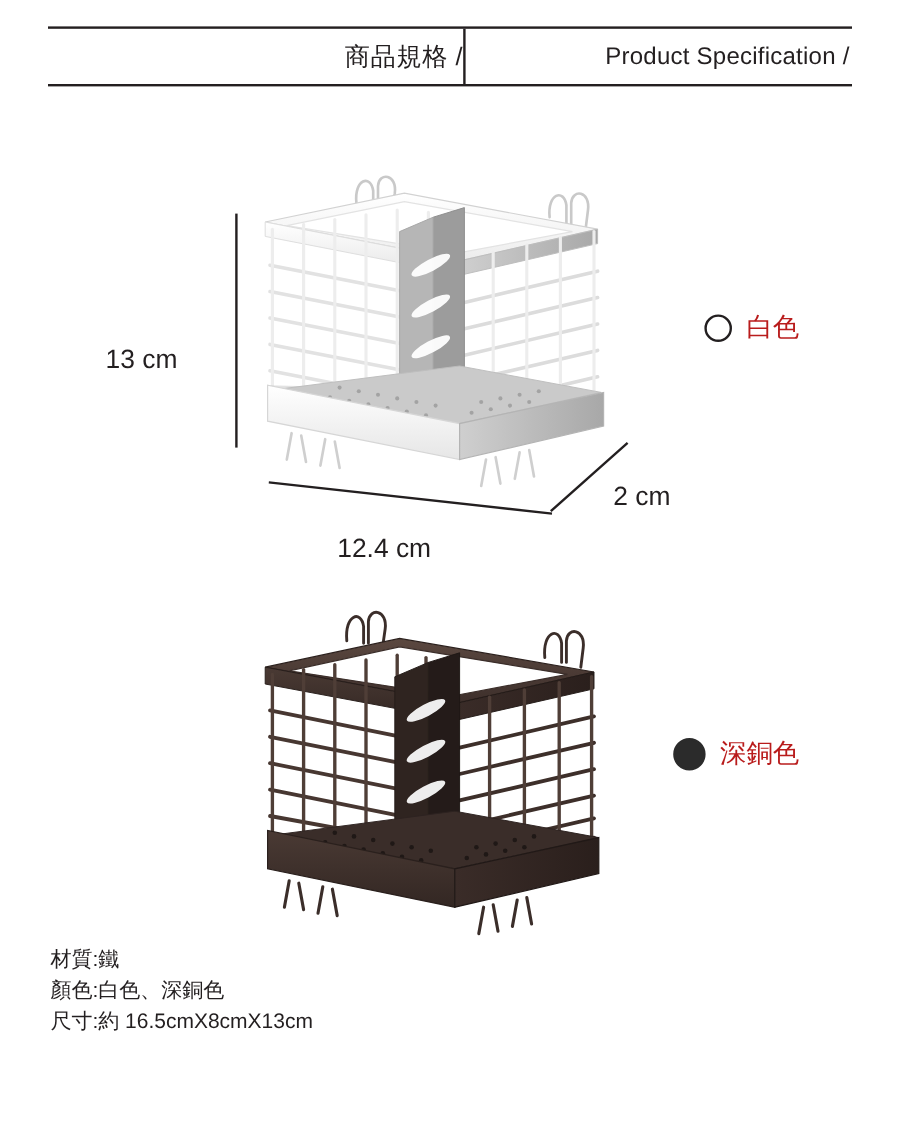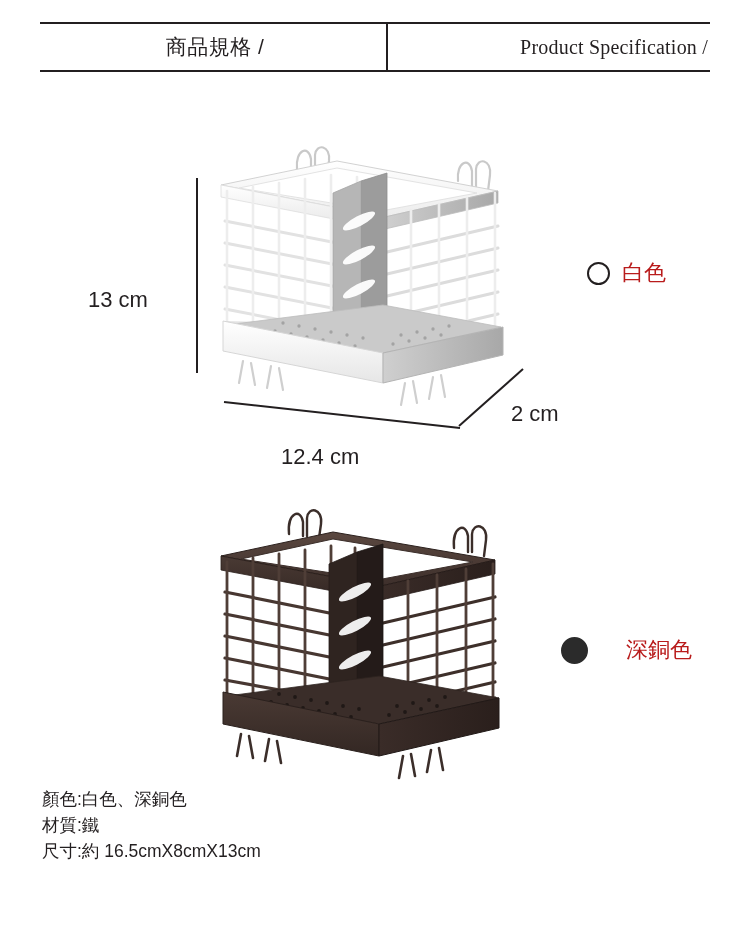--- a/index.html
+++ b/index.html
@@ -30,28 +30,27 @@
   }
   .spec-header .cell {
     display: flex;
     align-items: center;
     height: 100%;
     box-sizing: border-box;
   }
   .spec-header .cell-left {
     width: 346px;
     padding-left: 4px;
-    justify-content: center;
+    justify-content: flex-end;
   }
   .spec-header .cell-right {
     flex: 1;
     border-left: 2px solid #231f20;
     justify-content: flex-end;
     padding-right: 2px;
-    font-family: Liberation Serif, serif;
   }
   .title-cn {
     font-size: 21px;
     letter-spacing: 0.5px;
     color: #231f20;
     white-space: nowrap;
   }
   .title-en {
     font-size: 20px;
     letter-spacing: 0.2px;
@@ -94,21 +93,21 @@
   #dim-width-line { left: 222px; top: 400px; width: 240px; height: 30px; }
   #dim-depth-line { left: 455px; top: 365px; width: 75px; height: 65px; }
 
   
   .swatch-row {
     position: absolute;
     display: flex;
     align-items: center;
   }
   #swatch-white  { left: 587px; top: 258px; }
-  #swatch-copper { left: 561px; top: 635px; gap: 26px; }
+  #swatch-copper { left: 561px; top: 613px; }
 
   .swatch-dot {
     width: 23px;
     height: 23px;
     border-radius: 50%;
     box-sizing: border-box;
     flex: 0 0 auto;
   }
   .swatch-dot.outline {
     background: #ffffff;
@@ -400,16 +399,16 @@
   <span class="swatch-dot outline"></span>
   <span class="swatch-label">白色</span>
 </div>
 
 <div class="swatch-row" id="swatch-copper">
   <span class="swatch-dot filled"></span>
   <span class="swatch-label">深銅色</span>
 </div>
 
 <div id="spec-list">
+  <div class="spec-line">材質:鐵</div>
   <div class="spec-line">顏色:白色、深銅色</div>
-  <div class="spec-line">材質:鐵</div>
   <div class="spec-line">尺寸:約 16.5cmX8cmX13cm</div>
 </div>
 
 </body></html>

